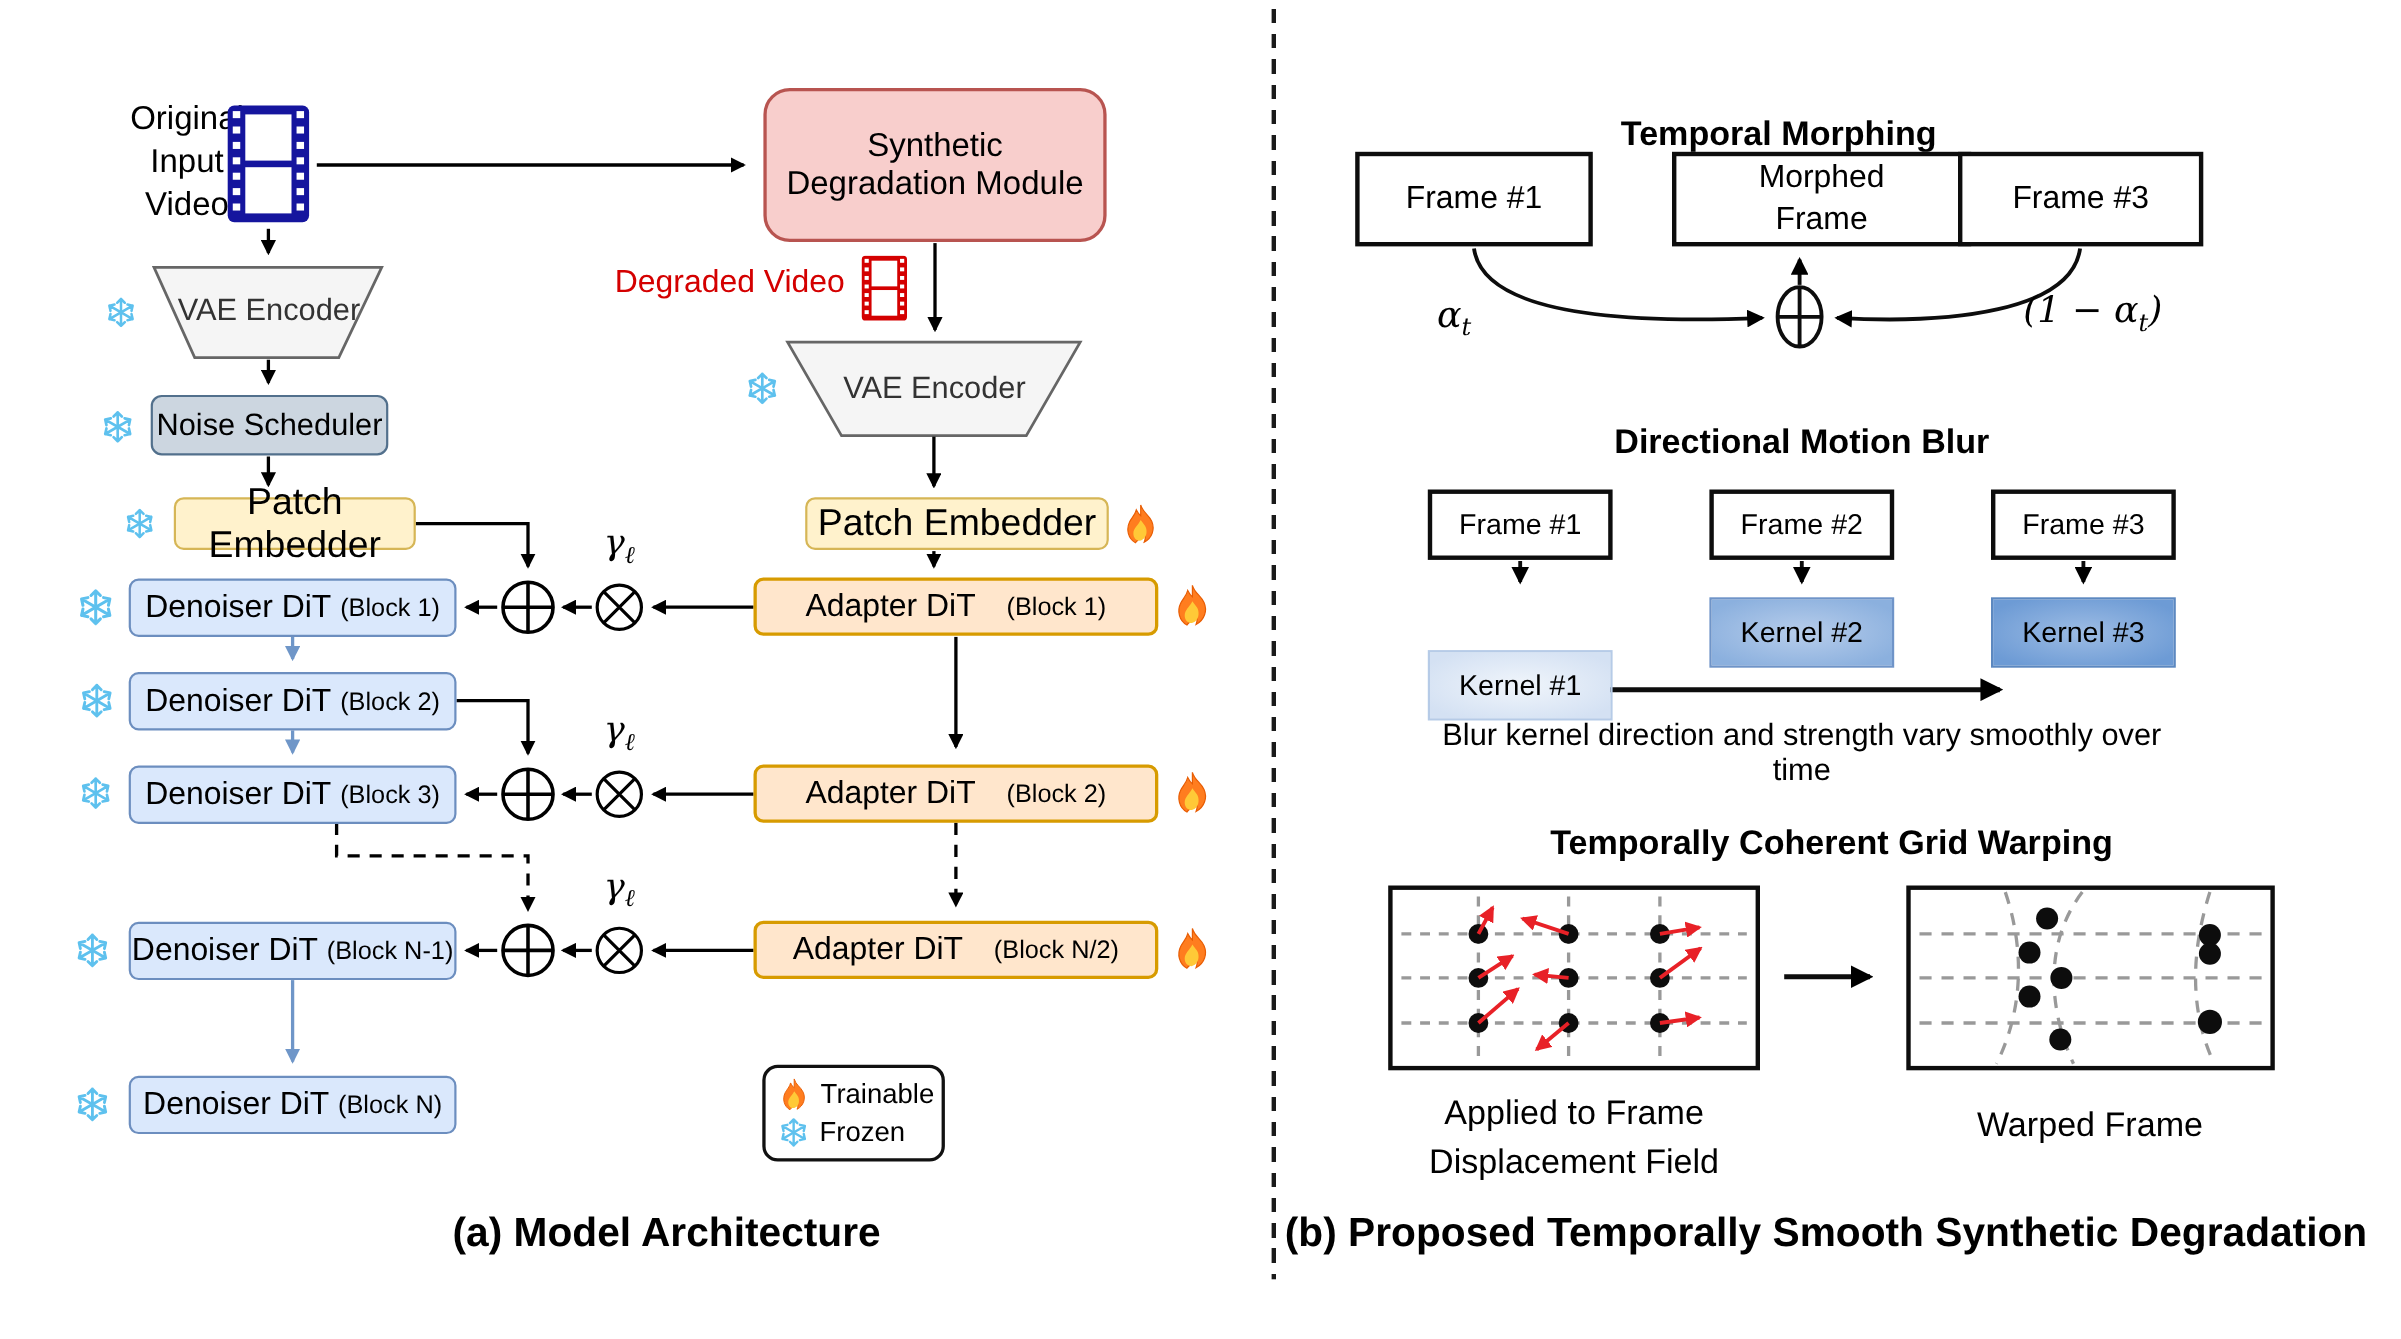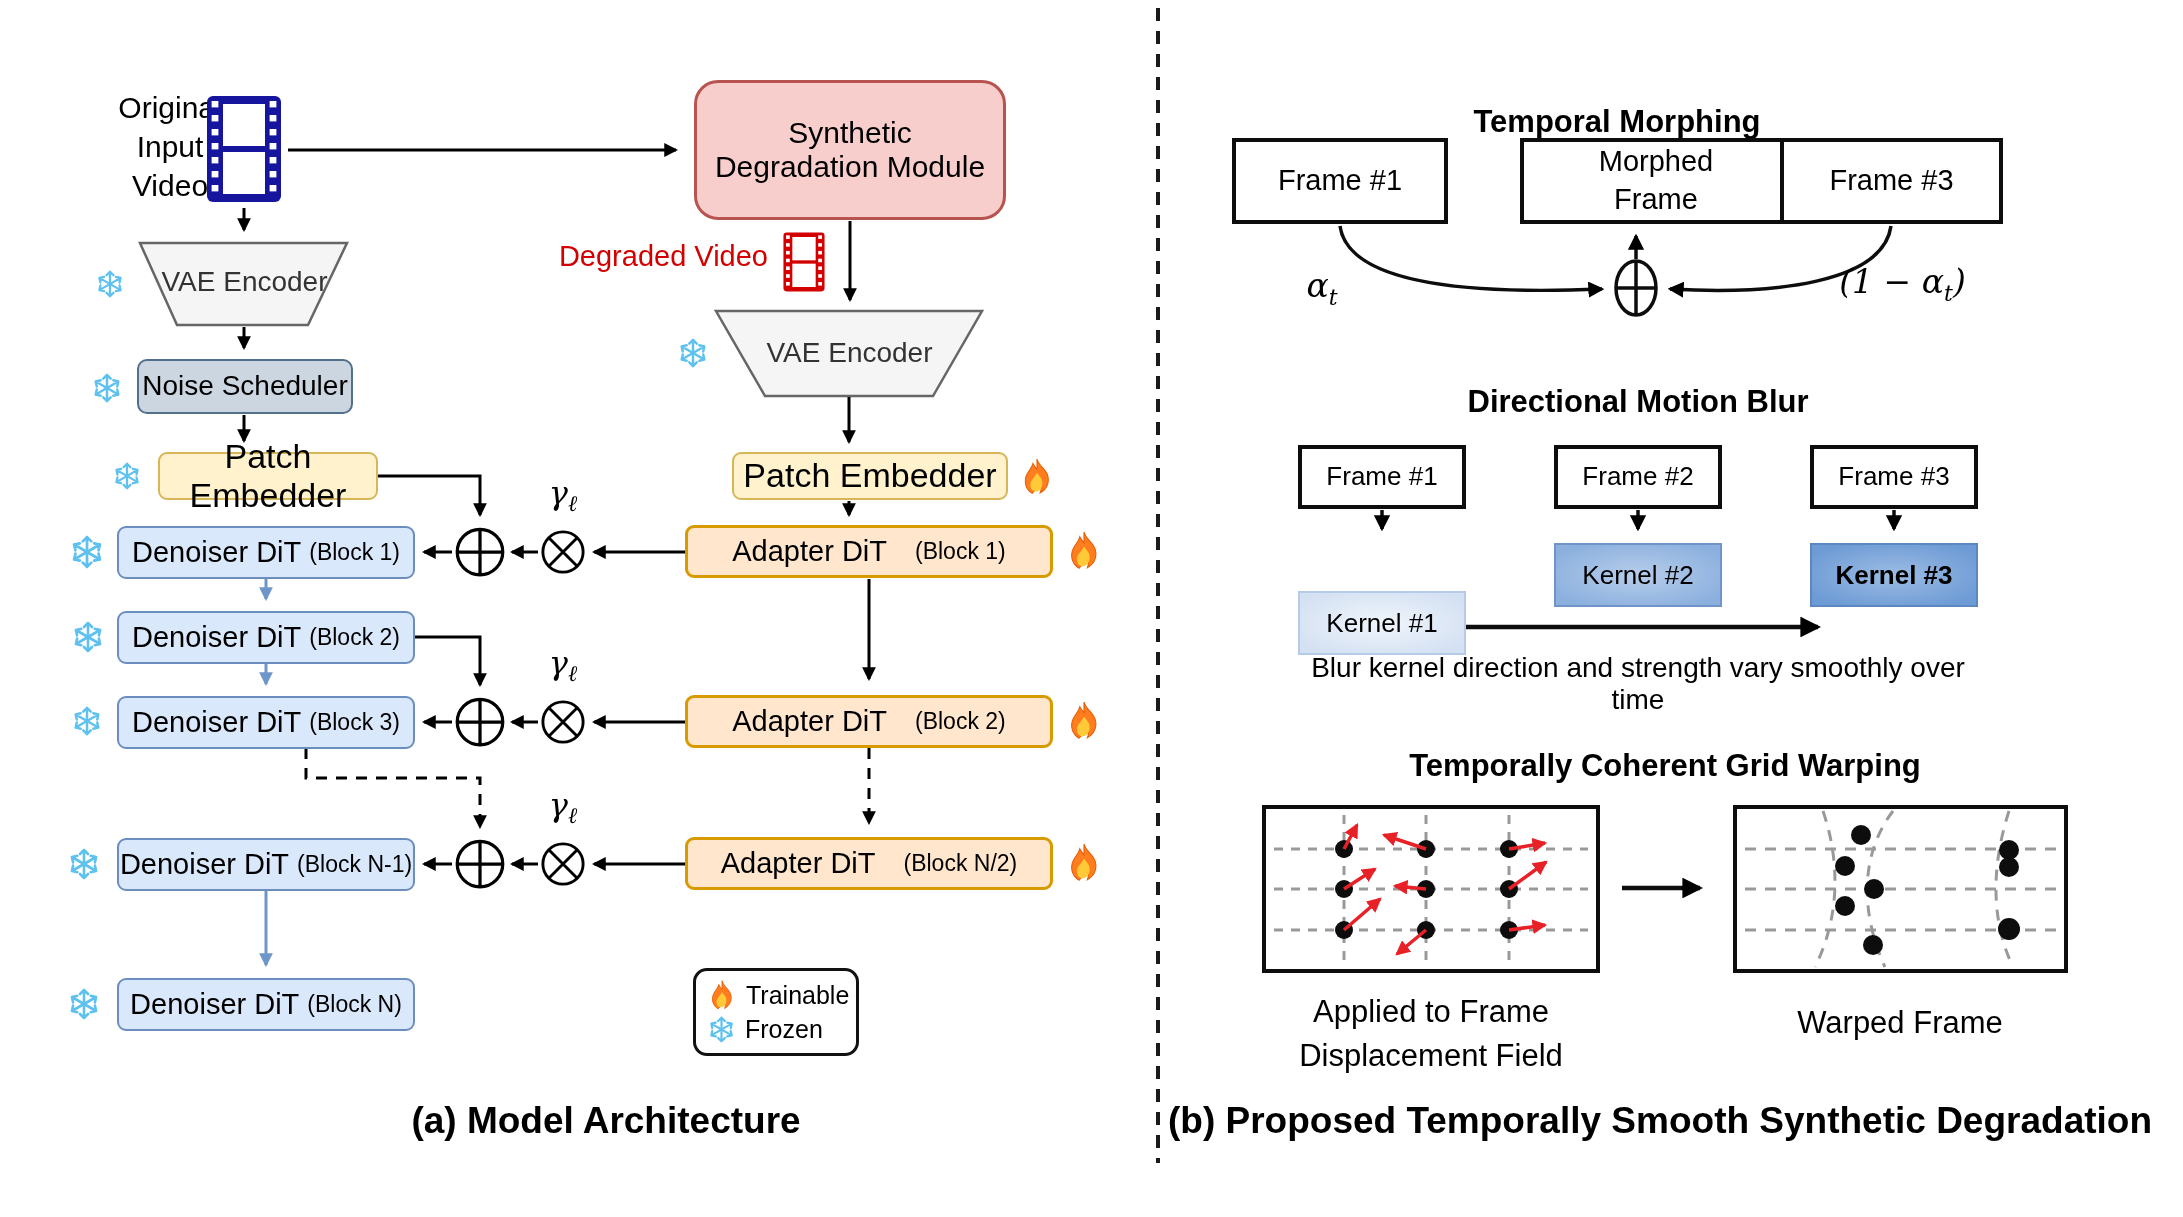--- a/index.html
+++ b/index.html
@@ -335,21 +335,21 @@
   </div>
   <div class="node framebox" style="left:1554px;top:445px;width:168px;height:64px;font-size:26px;">
     <div>Frame #2</div>
   </div>
   <div class="node framebox" style="left:1810px;top:445px;width:168px;height:64px;font-size:26px;">
     <div>Frame #3</div>
   </div>
 
   <div class="kernel k1" style="left:1298px;top:543px;width:168px;height:64px;">Kernel #1</div>
   <div class="kernel k2" style="left:1554px;top:543px;width:168px;height:64px;">Kernel #2</div>
-  <div class="kernel k3" style="left:1810px;top:543px;width:168px;height:64px;font-weight:bold;">Kernel #3</div>
+  <div class="kernel k3" style="left:1810px;top:543px;width:168px;height:64px;">Kernel #3</div>
 
   <div class="abs" style="left:1298px;top:652px;width:680px;font-size:28px;text-align:center;">Blur kernel direction and strength vary smoothly over time</div>
 
   <div class="title-b" style="left:1395px;top:748px;width:540px;">Temporally Coherent Grid Warping</div>
 
   <div class="warpbox" style="left:1262px;top:805px;width:338px;height:168px;">
     <svg width="330" height="160" viewBox="0 0 330 160">
       <defs>
         <marker id="mR" viewBox="0 0 10 10" refX="8.5" refY="5" markerWidth="4.2" markerHeight="4.2" orient="auto">
             <path d="M0 0 L10 5 L0 10 z" fill="#e82127"></path>

